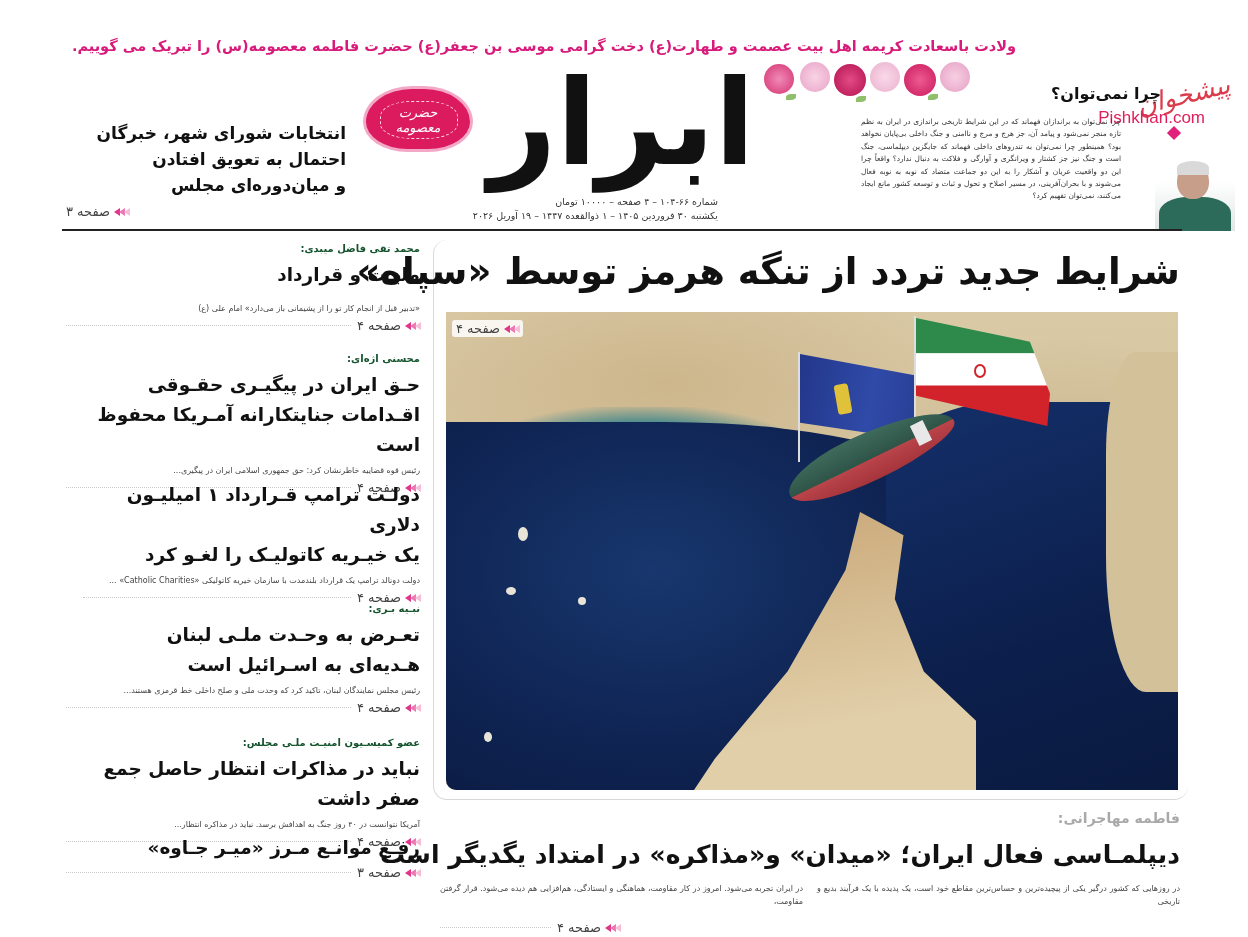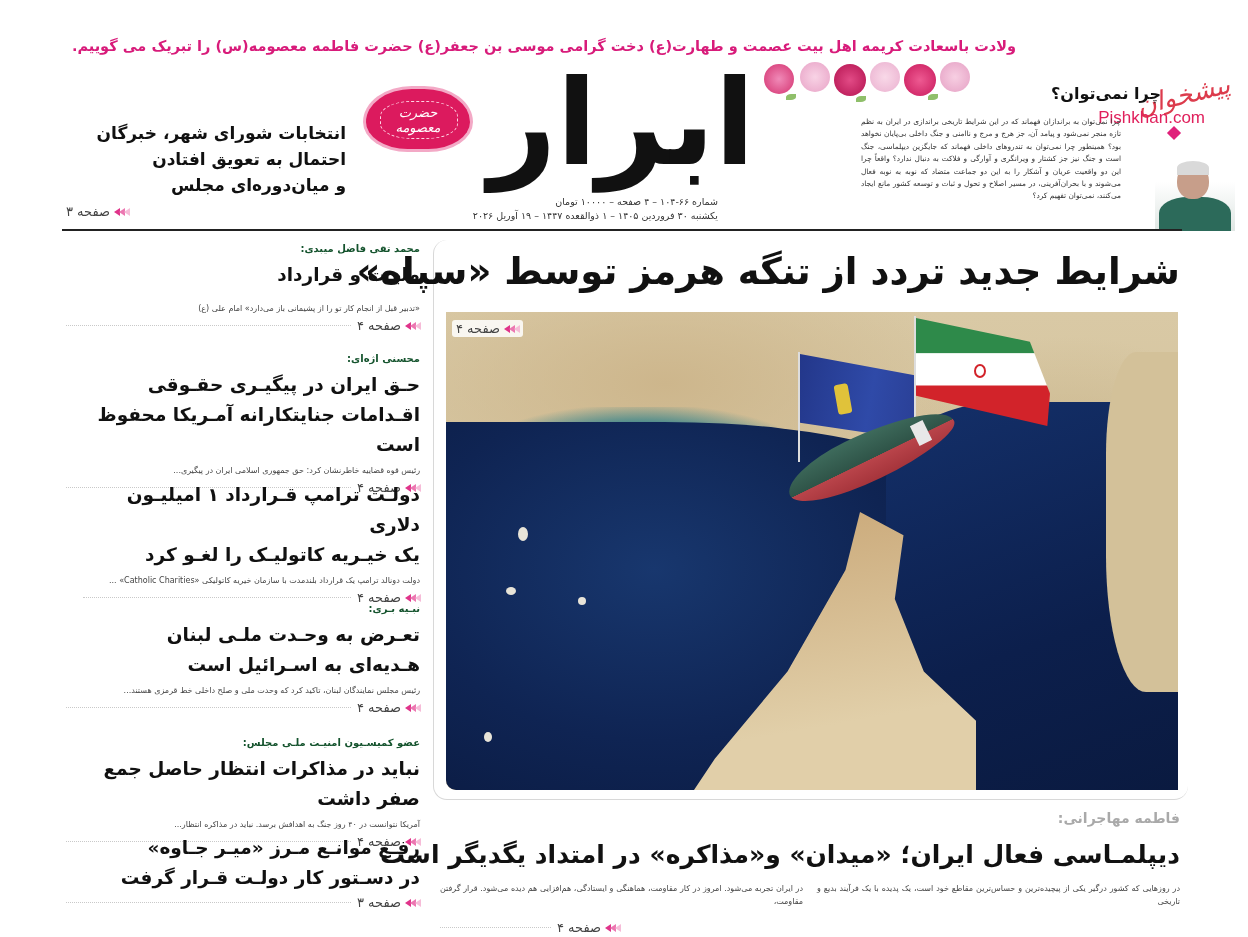--- a/index.html
+++ b/index.html
@@ -266,21 +266,20 @@
             <span></span>
             <span></span>
             <span></span>
           </span>
       </div>
     </div>
   </div>
 
   <div class="story" style="margin-top:1px;">
     <div class="headline">رفـع موانـع مـرز «میـر جـاوه»</div>
-    <div class="headline">در دسـتور کار دولـت قـرار گرفت</div>
     <div class="story-foot">
       <div class="dots"></div>
       <div class="pref" style="direction:ltr;">
         <span>صفحه ۳</span>
         <span class="chev">
             <span></span>
             <span></span>
             <span></span>
           </span>
       </div>

